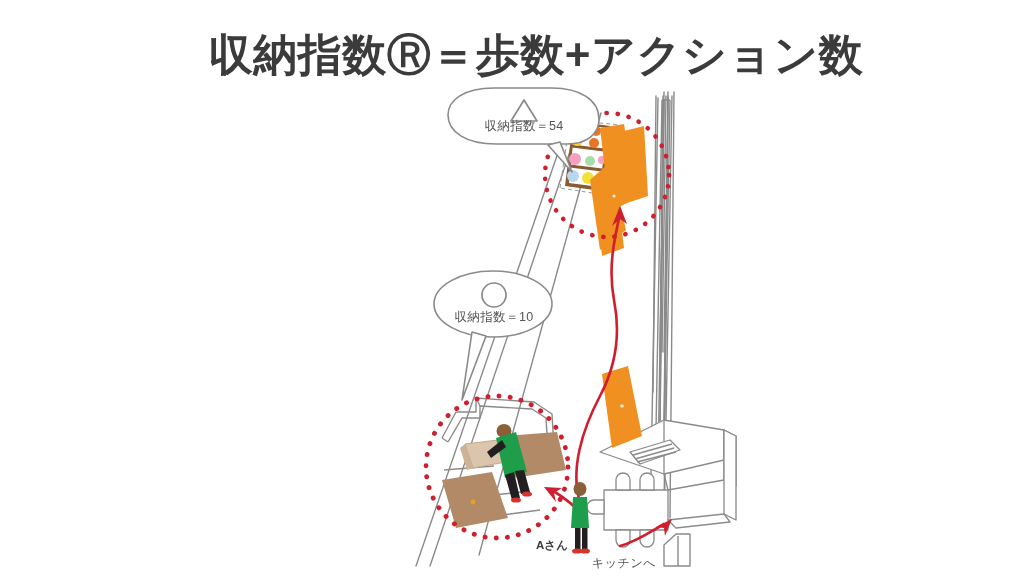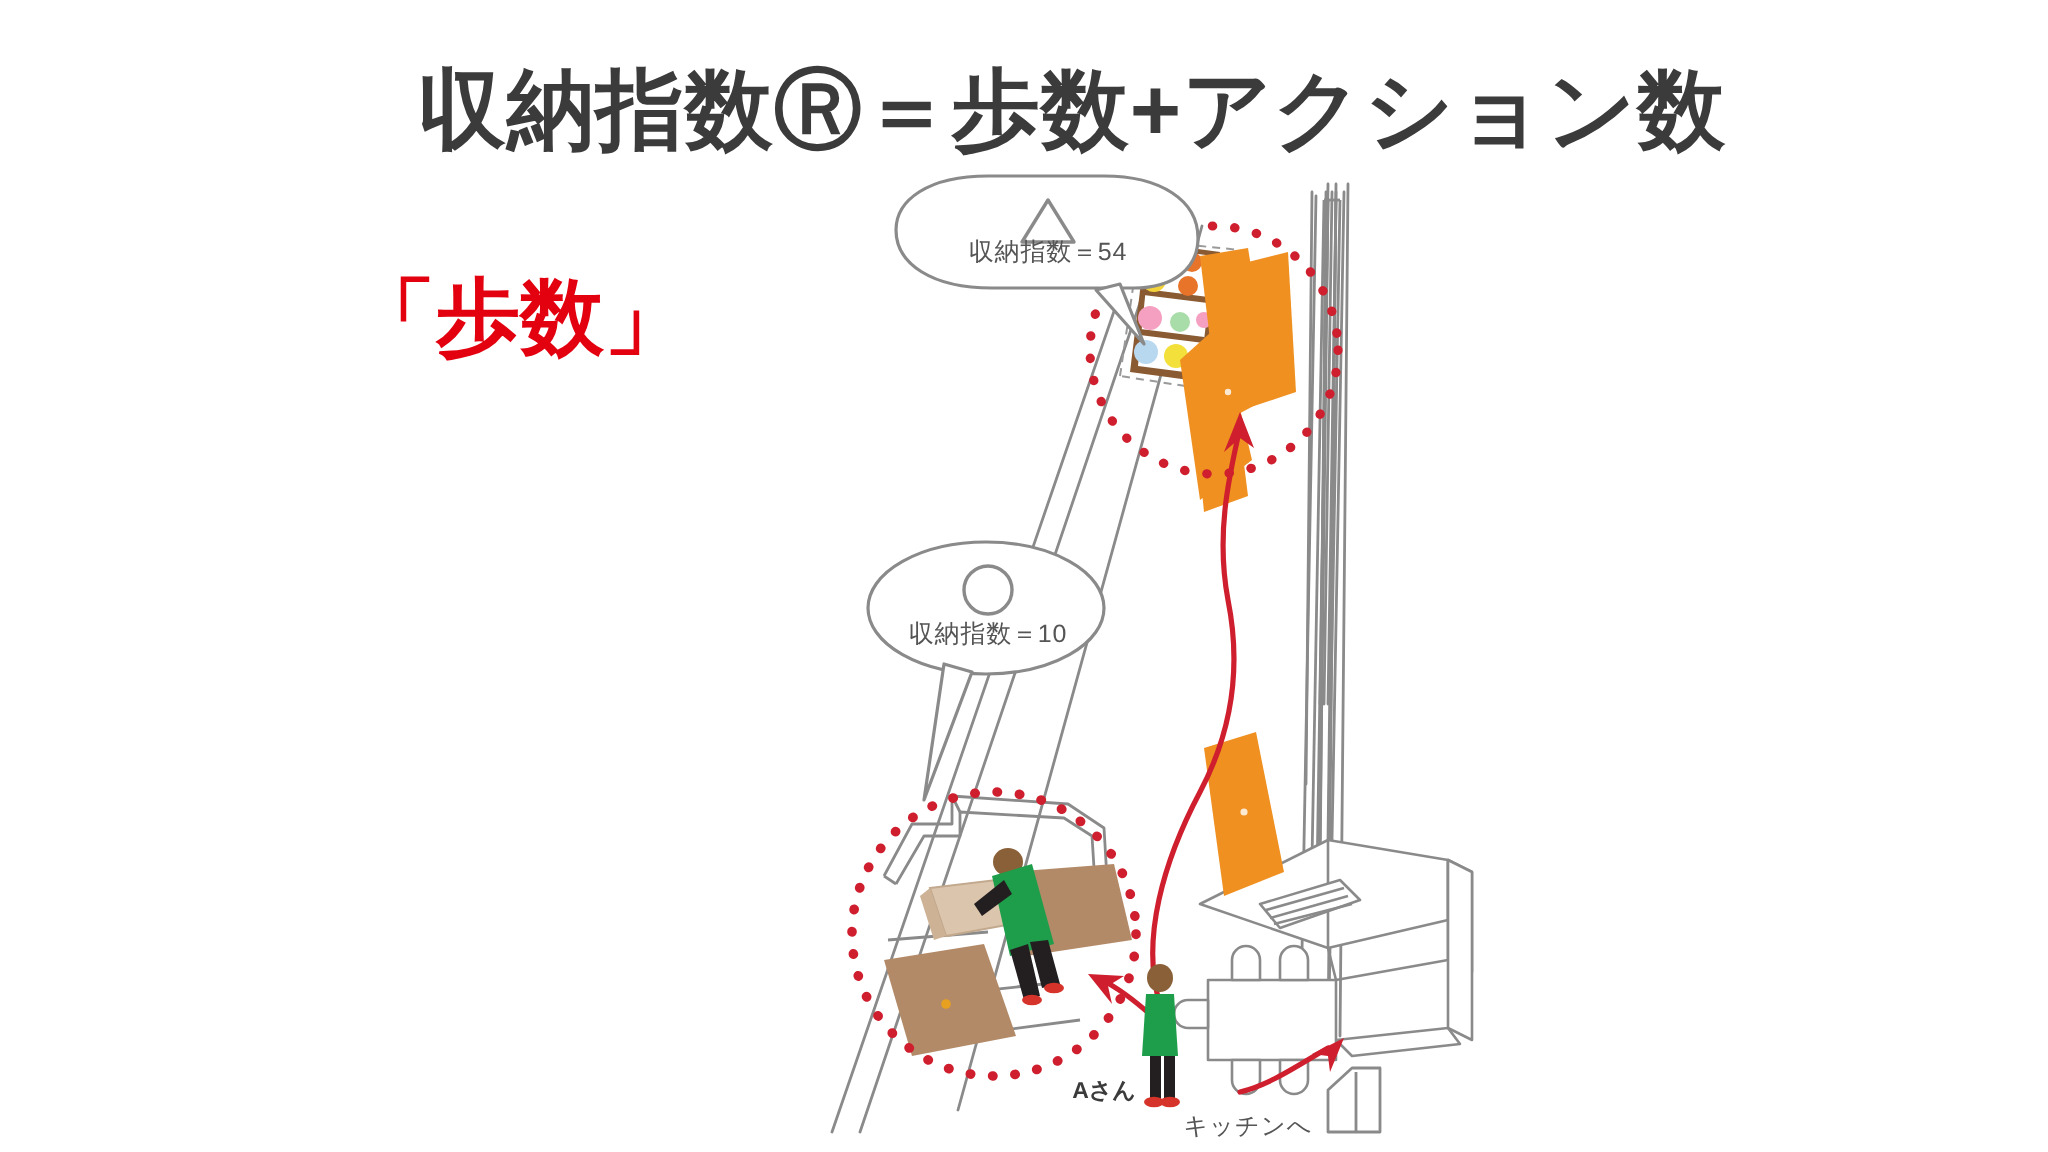--- a/index.html
+++ b/index.html
@@ -50,21 +50,20 @@
   .bubble-text {
     font-family: "Liberation Sans", "DejaVu Sans", sans-serif;
   }
 </style>
 </head>
 <body>
 
 <div id="slide">
 
   <div id="title">収納指数Ⓡ＝歩数+アクション数</div>
-  <div id="subtitle">「歩数」</div>
 
   <svg id="artboard" viewBox="0 0 1024 576" xmlns="http://www.w3.org/2000/svg">
 
     <g fill="none" stroke="#8a8a8a" stroke-width="1.4" stroke-linejoin="round" stroke-linecap="round">
 
       <path d="M 392 566 L 548 112"></path>
       <path d="M 406 566 L 560 110"></path>
 
       <path d="M 455 555 L 577 113"></path>
 

